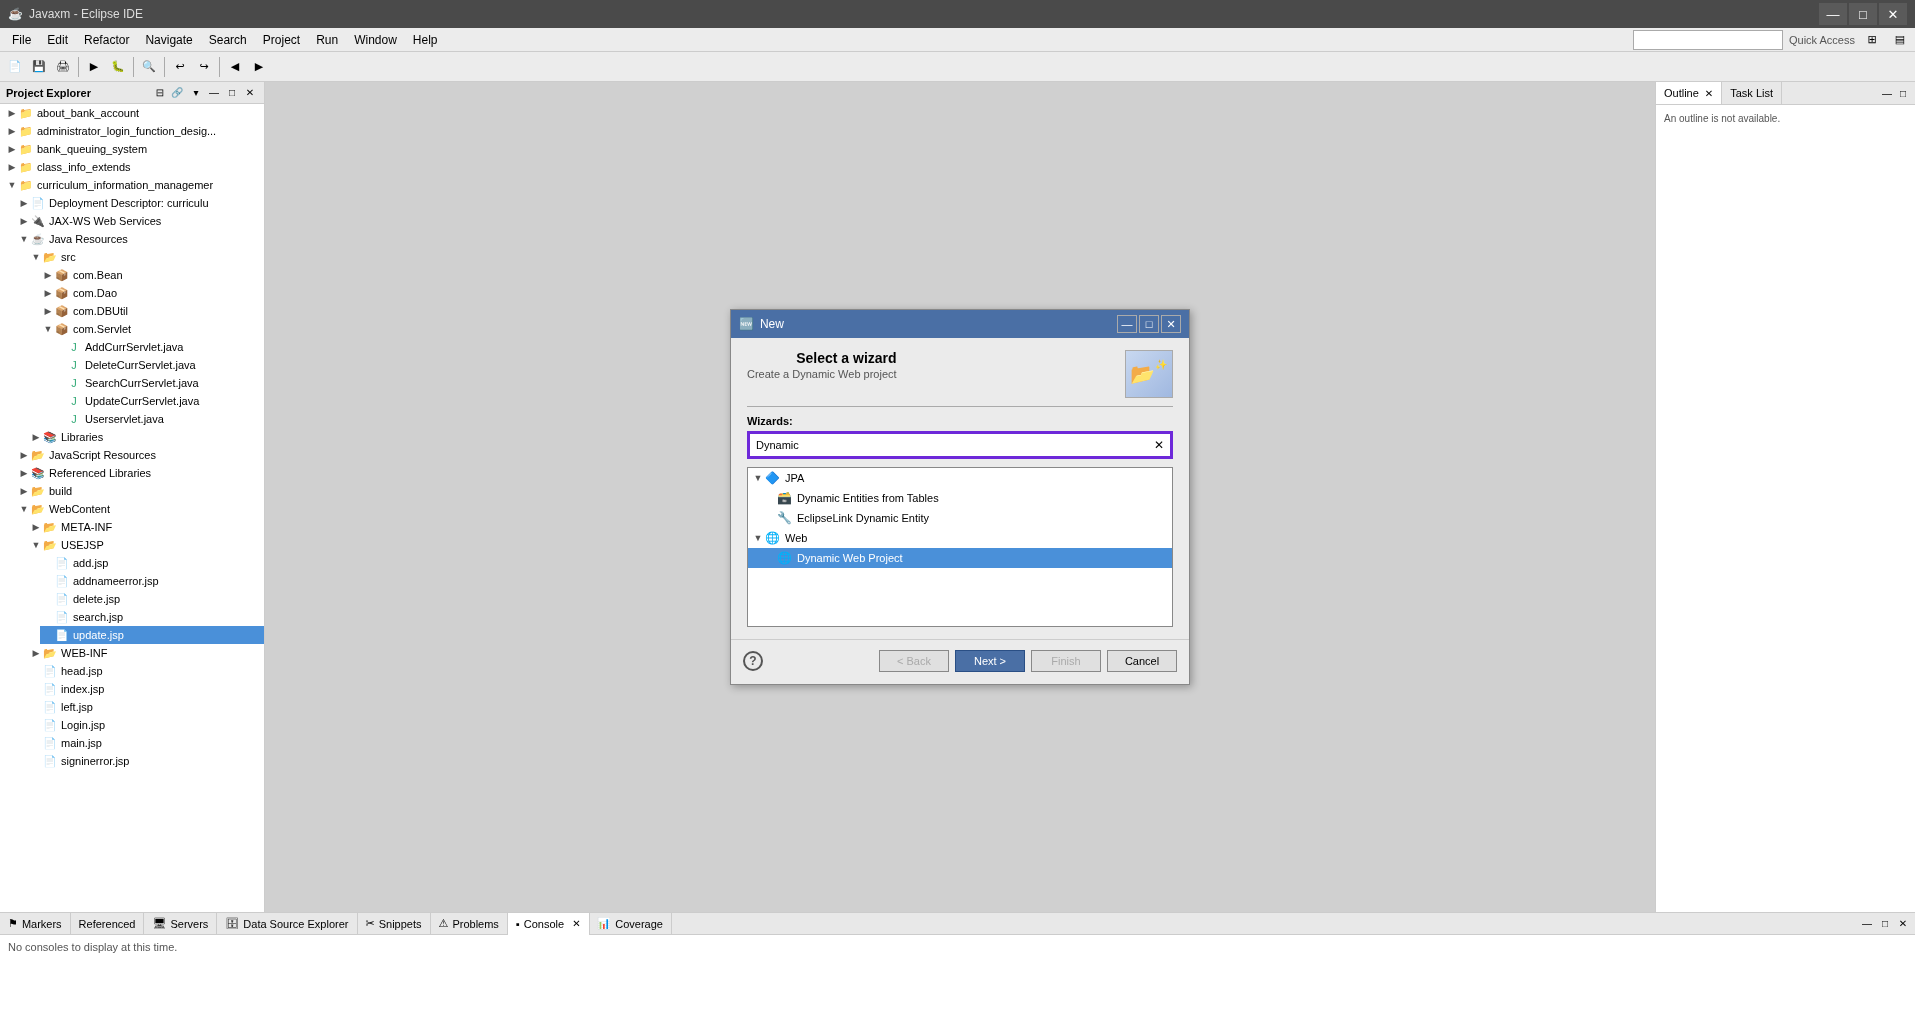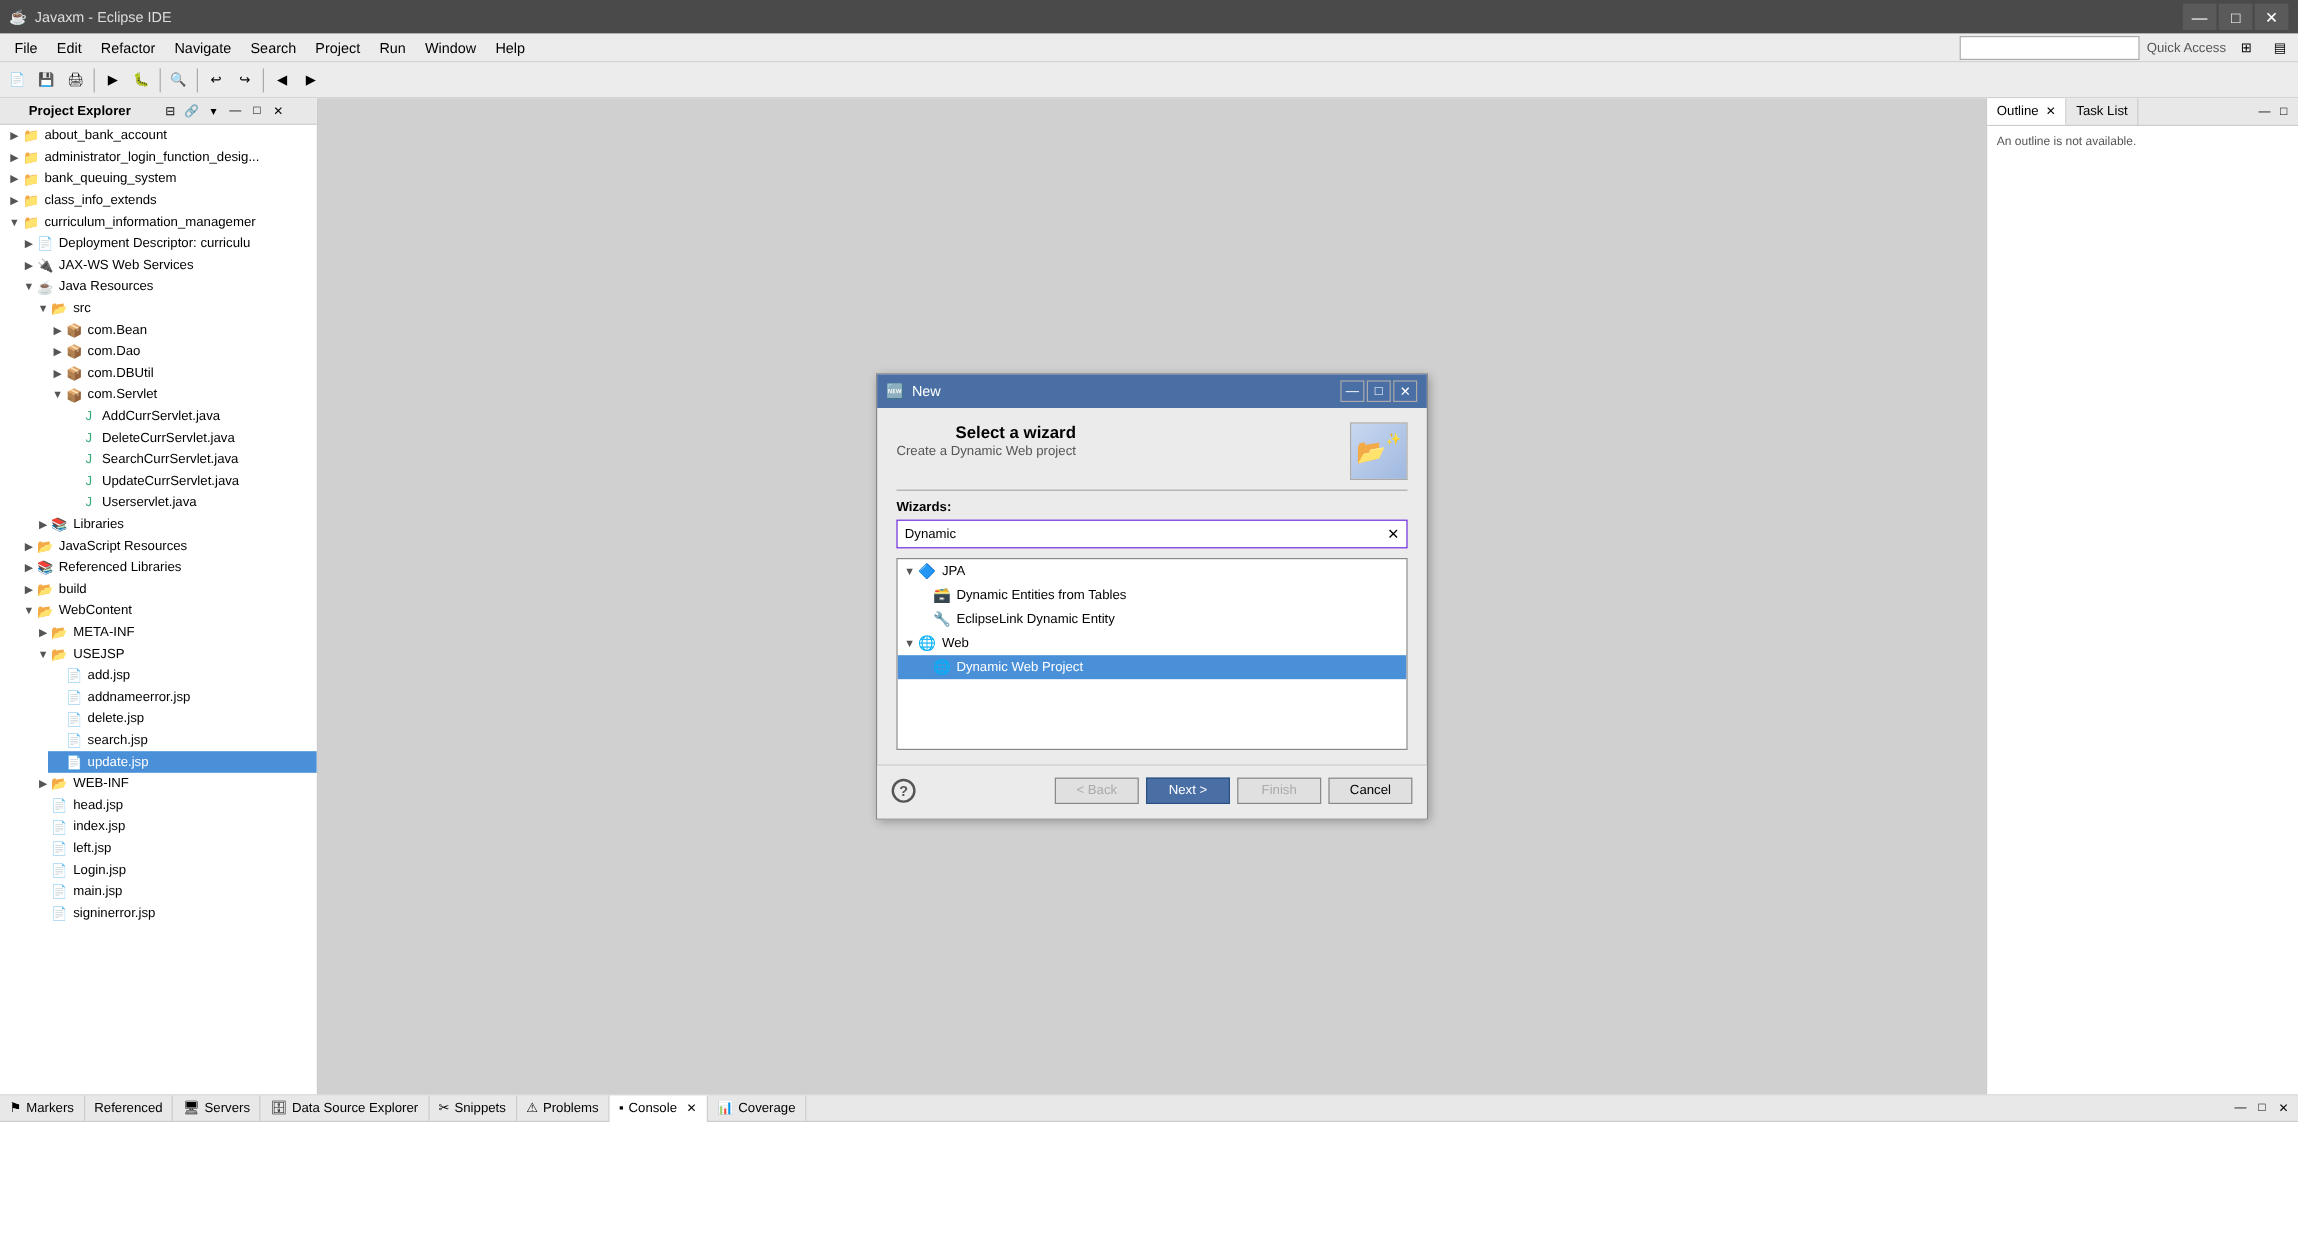--- a/index.html
+++ b/index.html
@@ -99,21 +99,21 @@
       border-right: 1px solid #ccc;
       display: flex;
       flex-direction: column;
     }
     .panel-header {
       background: #E8E8E8;
       border-bottom: 1px solid #ccc;
       height: 22px;
       display: flex;
       align-items: center;
-      padding: 0 24px;
+      padding: 0 6px;
       justify-content: space-between;
     }
     .panel-title { font-size: 11px; font-weight: bold; }
     .panel-controls { display: flex; gap: 2px; }
     .panel-ctrl-btn {
       width: 16px; height: 16px;
       background: transparent; border: none;
       cursor: pointer; font-size: 10px;
       display: flex; align-items: center; justify-content: center;
     }
@@ -281,21 +281,21 @@
     .dialog-divider {
       height: 1px;
       background: #aaa;
       margin: 8px 0;
     }
 
     .dialog-field-label { font-size: 11px; font-weight: bold; margin-bottom: 4px; }
     .dialog-search-row {
       display: flex;
       align-items: center;
-      border: 1px solid #6d28d9;
+      border: 3px solid #6d28d9;
       background: #fff;
       margin-bottom: 8px;
     }
     .dialog-search-input {
       flex: 1;
       border: none;
       outline: none;
       padding: 3px 6px;
       font-size: 11px;
       background: transparent;
@@ -795,14 +795,17 @@
       <div class="bottom-tab">
         <span>📊</span>
         <span>Coverage</span>
       </div>
       <div class="bottom-controls">
         <button class="panel-ctrl-btn">—</button>
         <button class="panel-ctrl-btn">□</button>
         <button class="panel-ctrl-btn">✕</button>
       </div>
     </div>
+    <div class="bottom-content">
+      <span>No consoles to display at this time.</span>
+    </div>
   </div>
 </div>
 
 </body></html>

